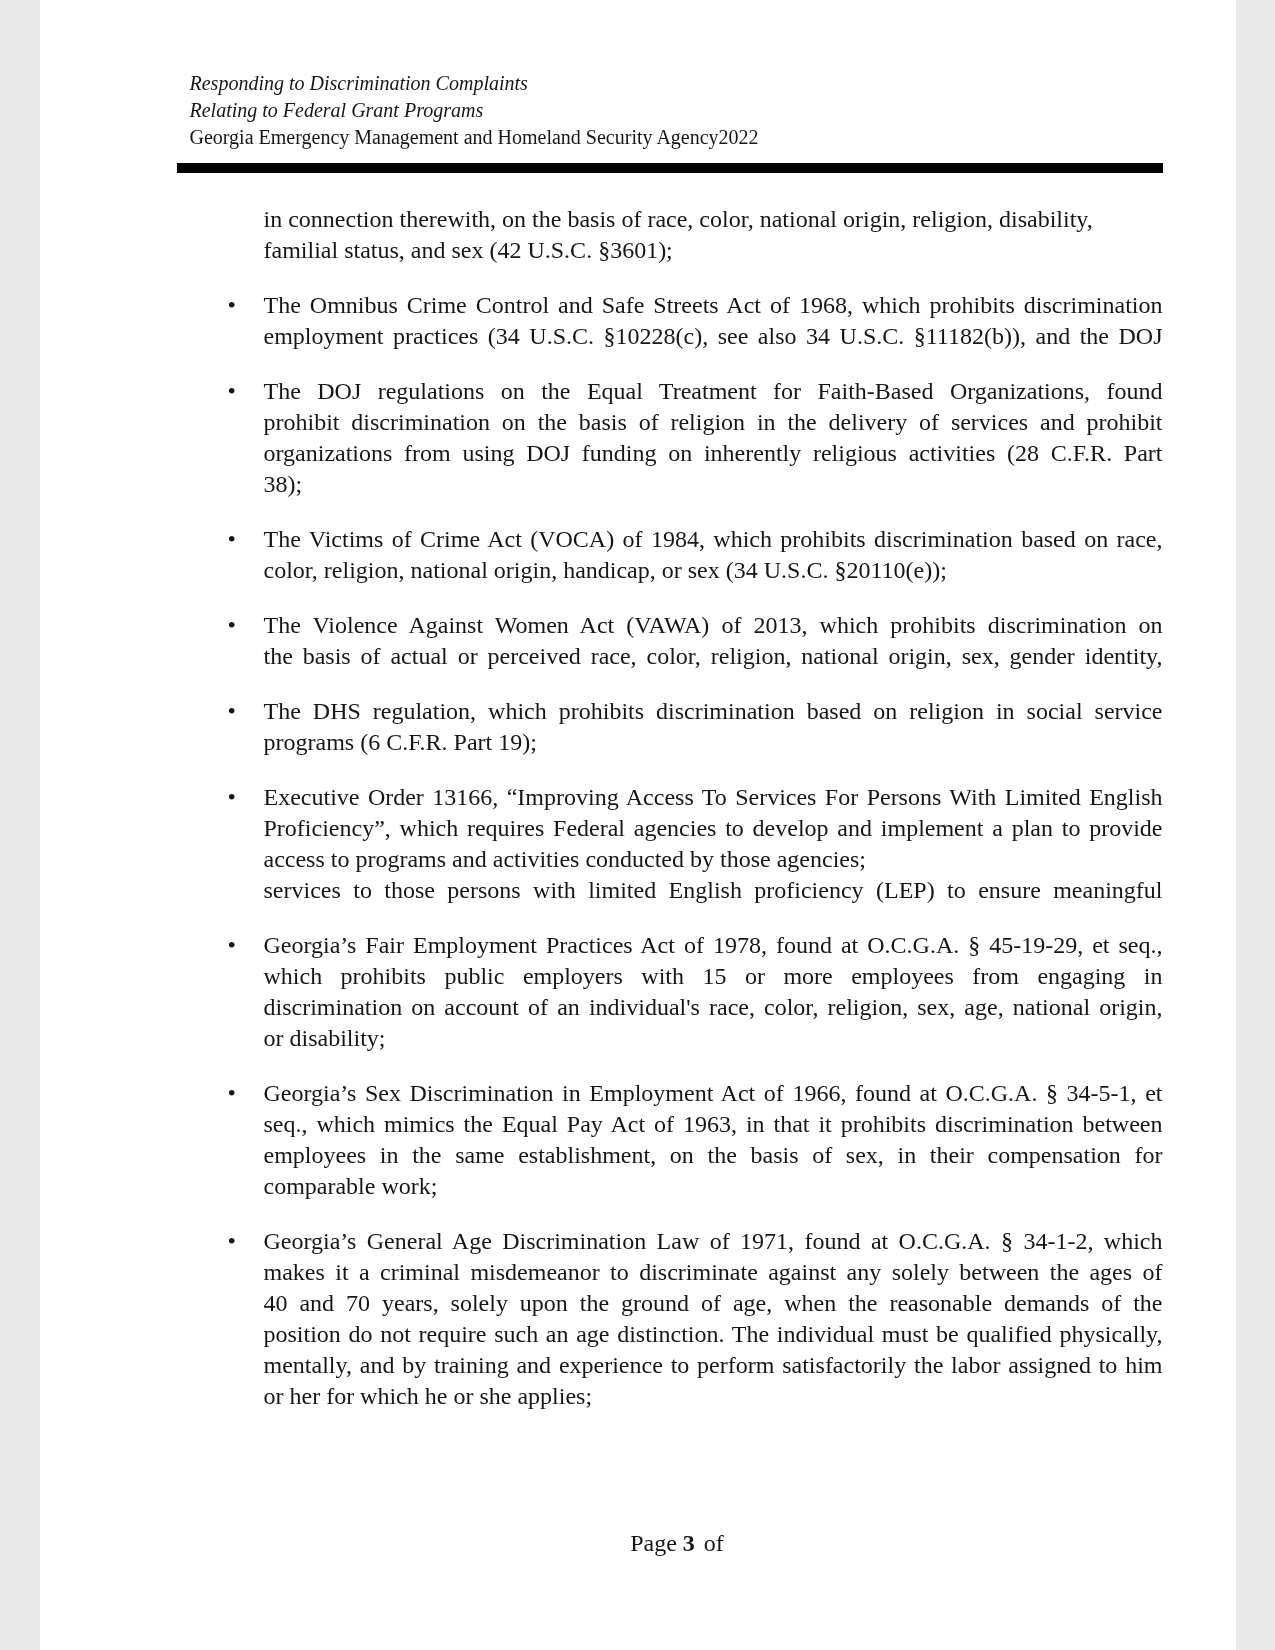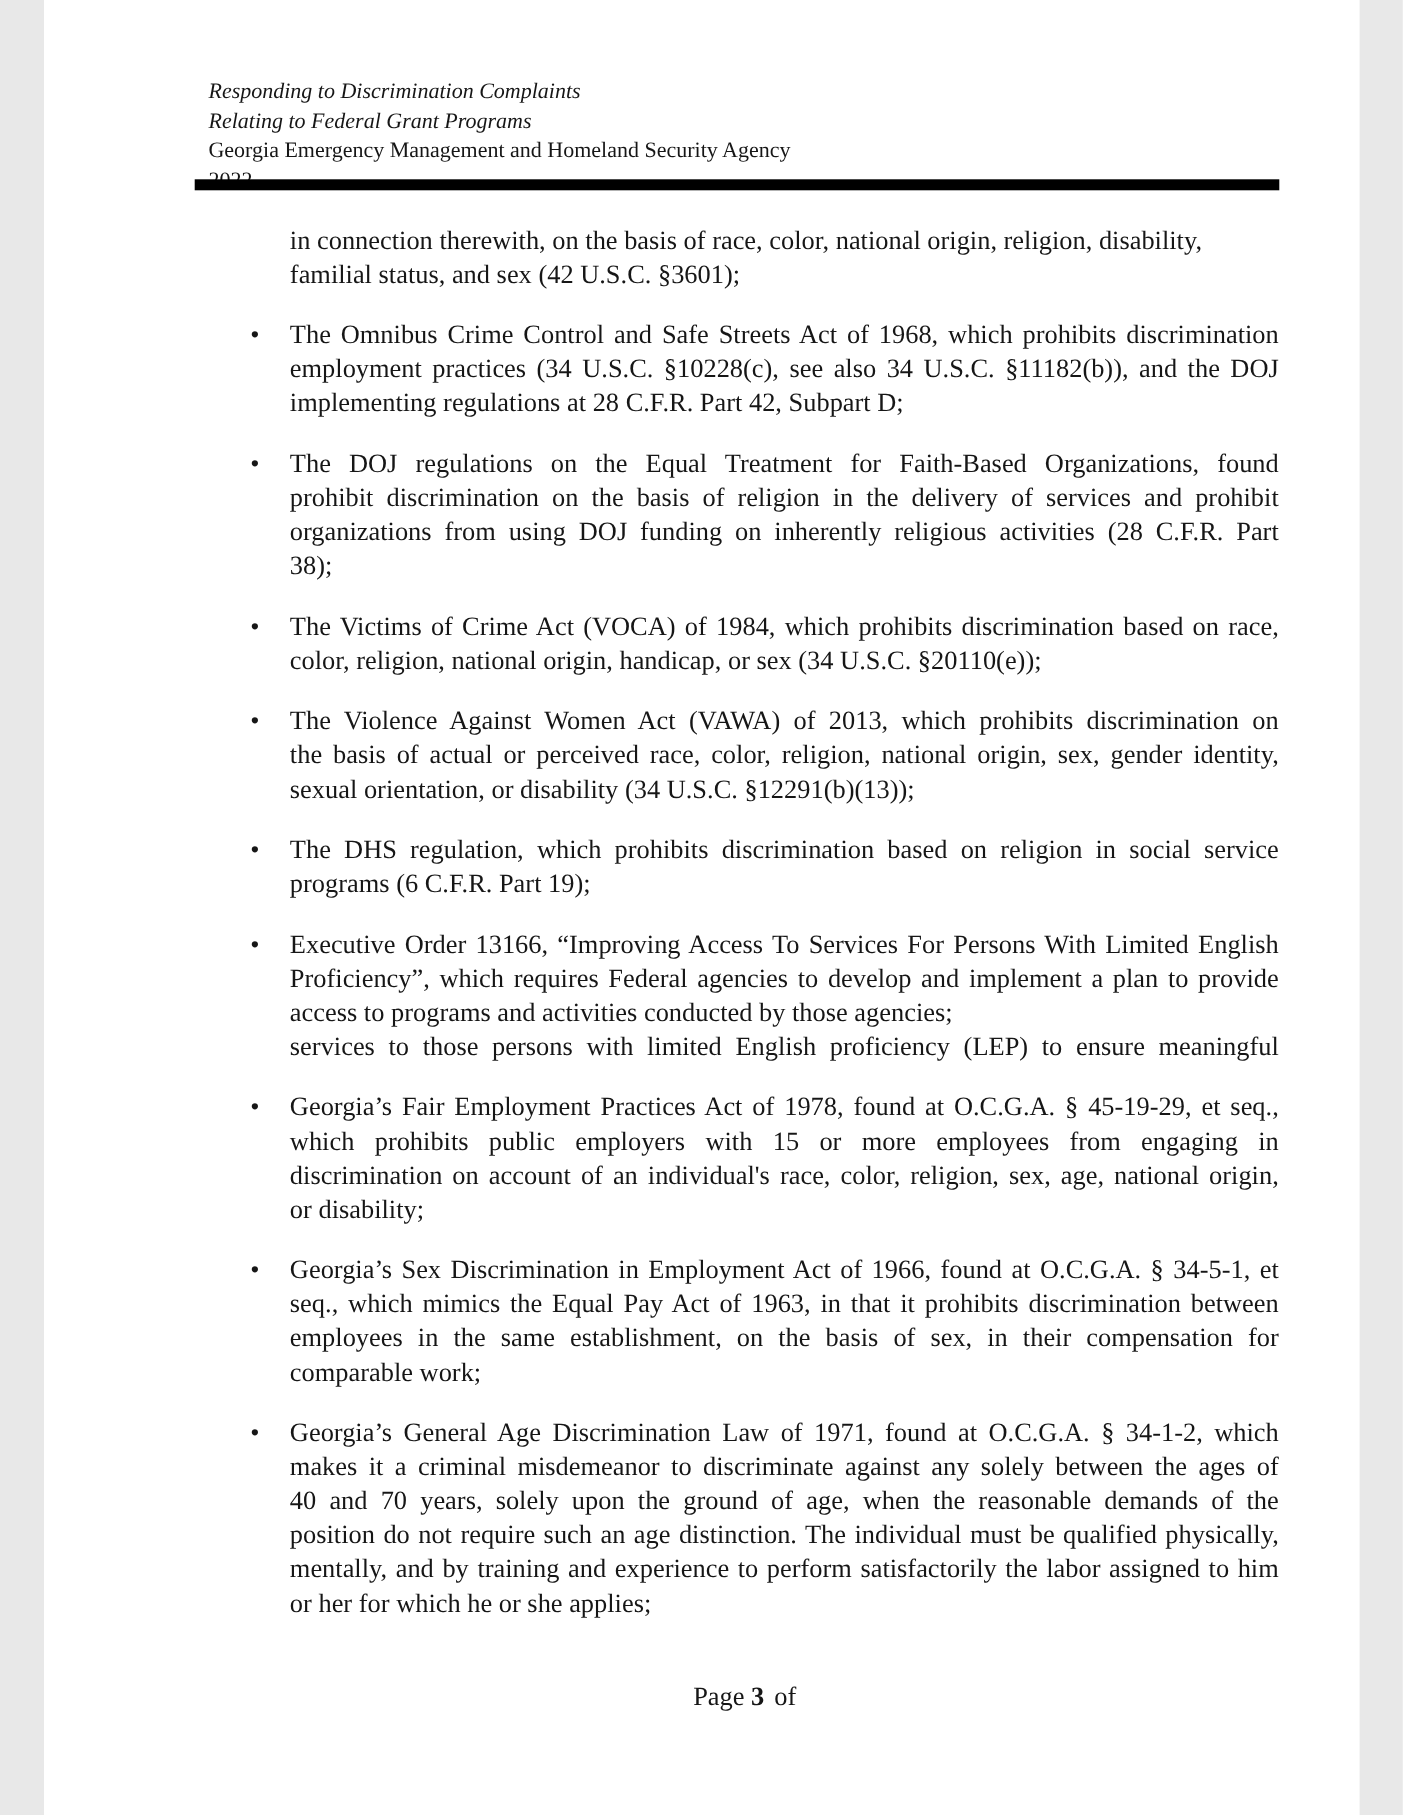--- a/index.html
+++ b/index.html
@@ -22,23 +22,22 @@
     position: absolute;
     left: 150px;
     top: 70px;
     width: 973px;
     font-size: 20px;
     line-height: 27px;
   }
   .doc-header .it { font-style: italic; }
   .header-row3 {
     display: flex;
-    justify-content: flex-end;
+    justify-content: flex-start;
     align-items: baseline;
-    flex-direction: column;
   }
   .divider {
     position: absolute;
     left: 137px;
     top: 163px;
     width: 986px;
     height: 10px;
     background: var(--bar);
   }
   .doc-body {
@@ -100,21 +99,20 @@
         <div>
           <div class="line">in connection therewith, on the basis of race, color, national origin, religion, disability,</div>
           <div class="line">familial status, and sex (42 U.S.C. §3601);</div>
         </div>
       </div>
       <div class="para">
         <span class="bullet">•</span>
         <div>
           <div class="line just">The Omnibus Crime Control and Safe Streets Act of 1968, which prohibits discrimination</div>
           <div class="line just">employment practices (34 U.S.C. §10228(c), see also 34 U.S.C. §11182(b)), and the DOJ</div>
-          <div class="line">implementing regulations at 28 C.F.R. Part 42, Subpart D;</div>
         </div>
       </div>
       <div class="para">
         <span class="bullet">•</span>
         <div>
           <div class="line just">The DOJ regulations on the Equal Treatment for Faith-Based Organizations, found</div>
           <div class="line just">prohibit discrimination on the basis of religion in the delivery of services and prohibit</div>
           <div class="line just">organizations from using DOJ funding on inherently religious activities (28 C.F.R. Part</div>
           <div class="line">38);</div>
         </div>
@@ -124,21 +122,20 @@
         <div>
           <div class="line just">The Victims of Crime Act (VOCA) of 1984, which prohibits discrimination based on race,</div>
           <div class="line">color, religion, national origin, handicap, or sex (34 U.S.C. §20110(e));</div>
         </div>
       </div>
       <div class="para">
         <span class="bullet">•</span>
         <div>
           <div class="line just">The Violence Against Women Act (VAWA) of 2013, which prohibits discrimination on</div>
           <div class="line just">the basis of actual or perceived race, color, religion, national origin, sex, gender identity,</div>
-          <div class="line">sexual orientation, or disability (34 U.S.C. §12291(b)(13));</div>
         </div>
       </div>
       <div class="para">
         <span class="bullet">•</span>
         <div>
           <div class="line just">The DHS regulation, which prohibits discrimination based on religion in social service</div>
           <div class="line">programs (6 C.F.R. Part 19);</div>
         </div>
       </div>
       <div class="para">

